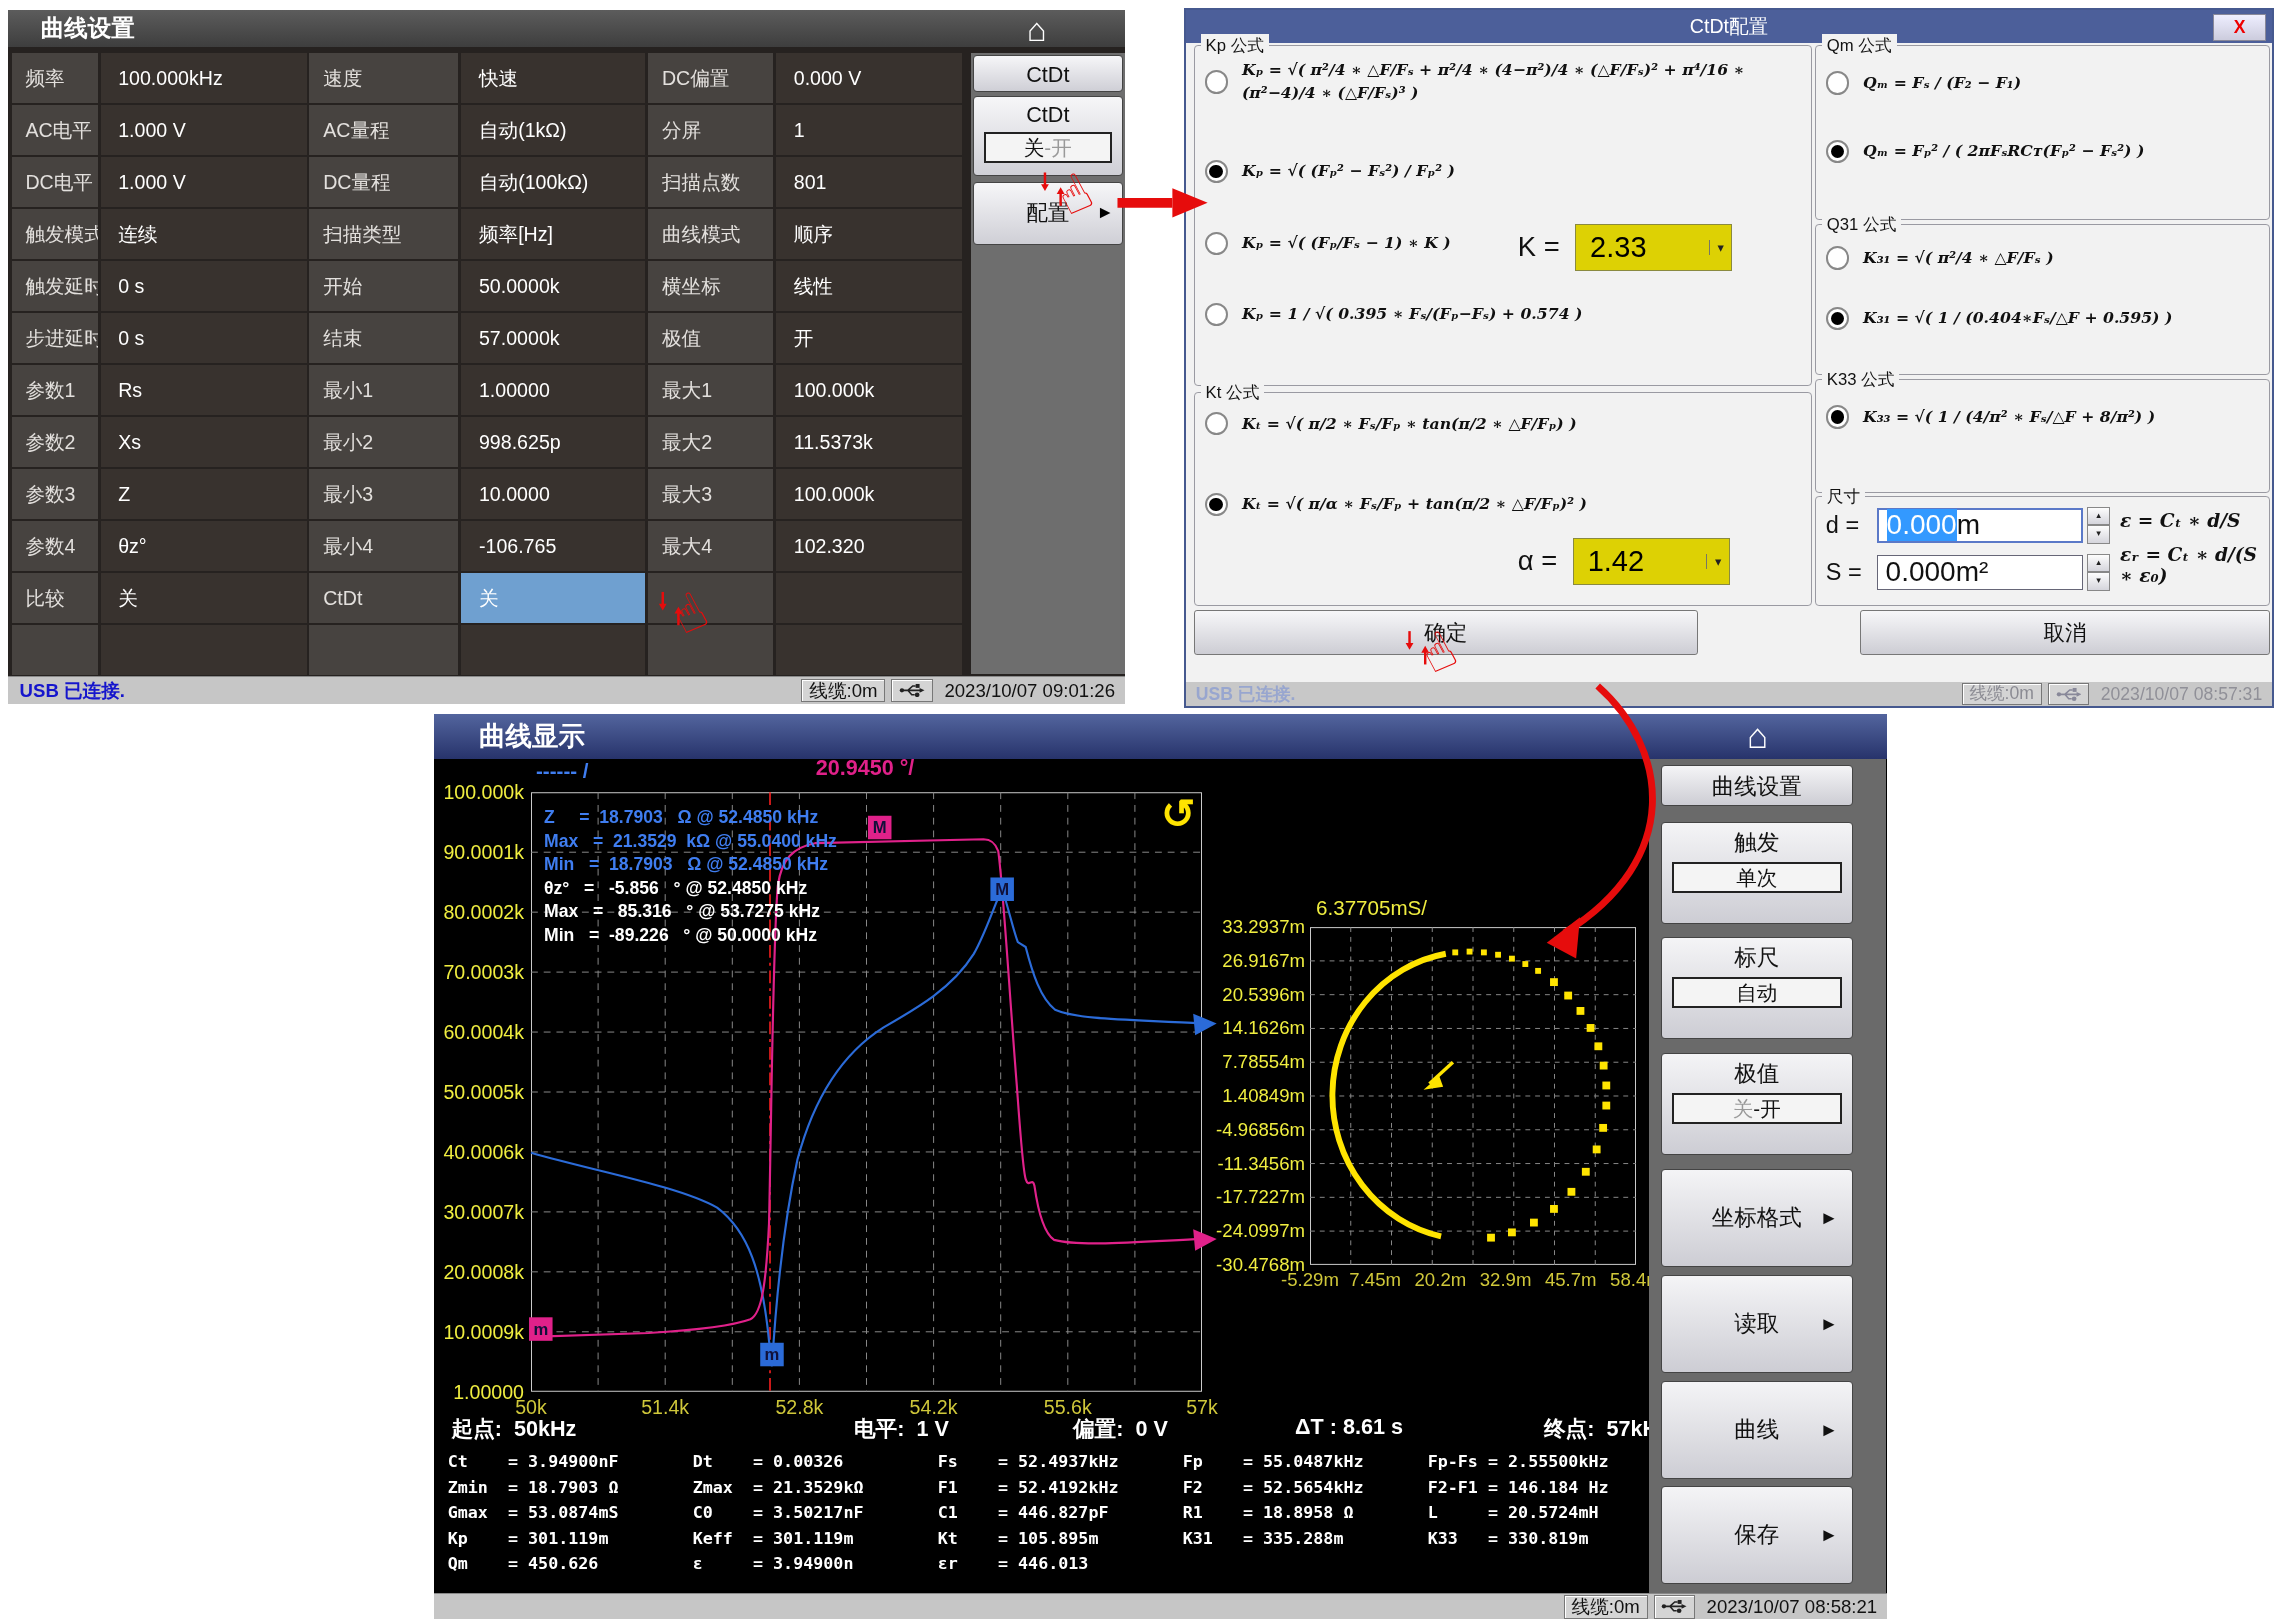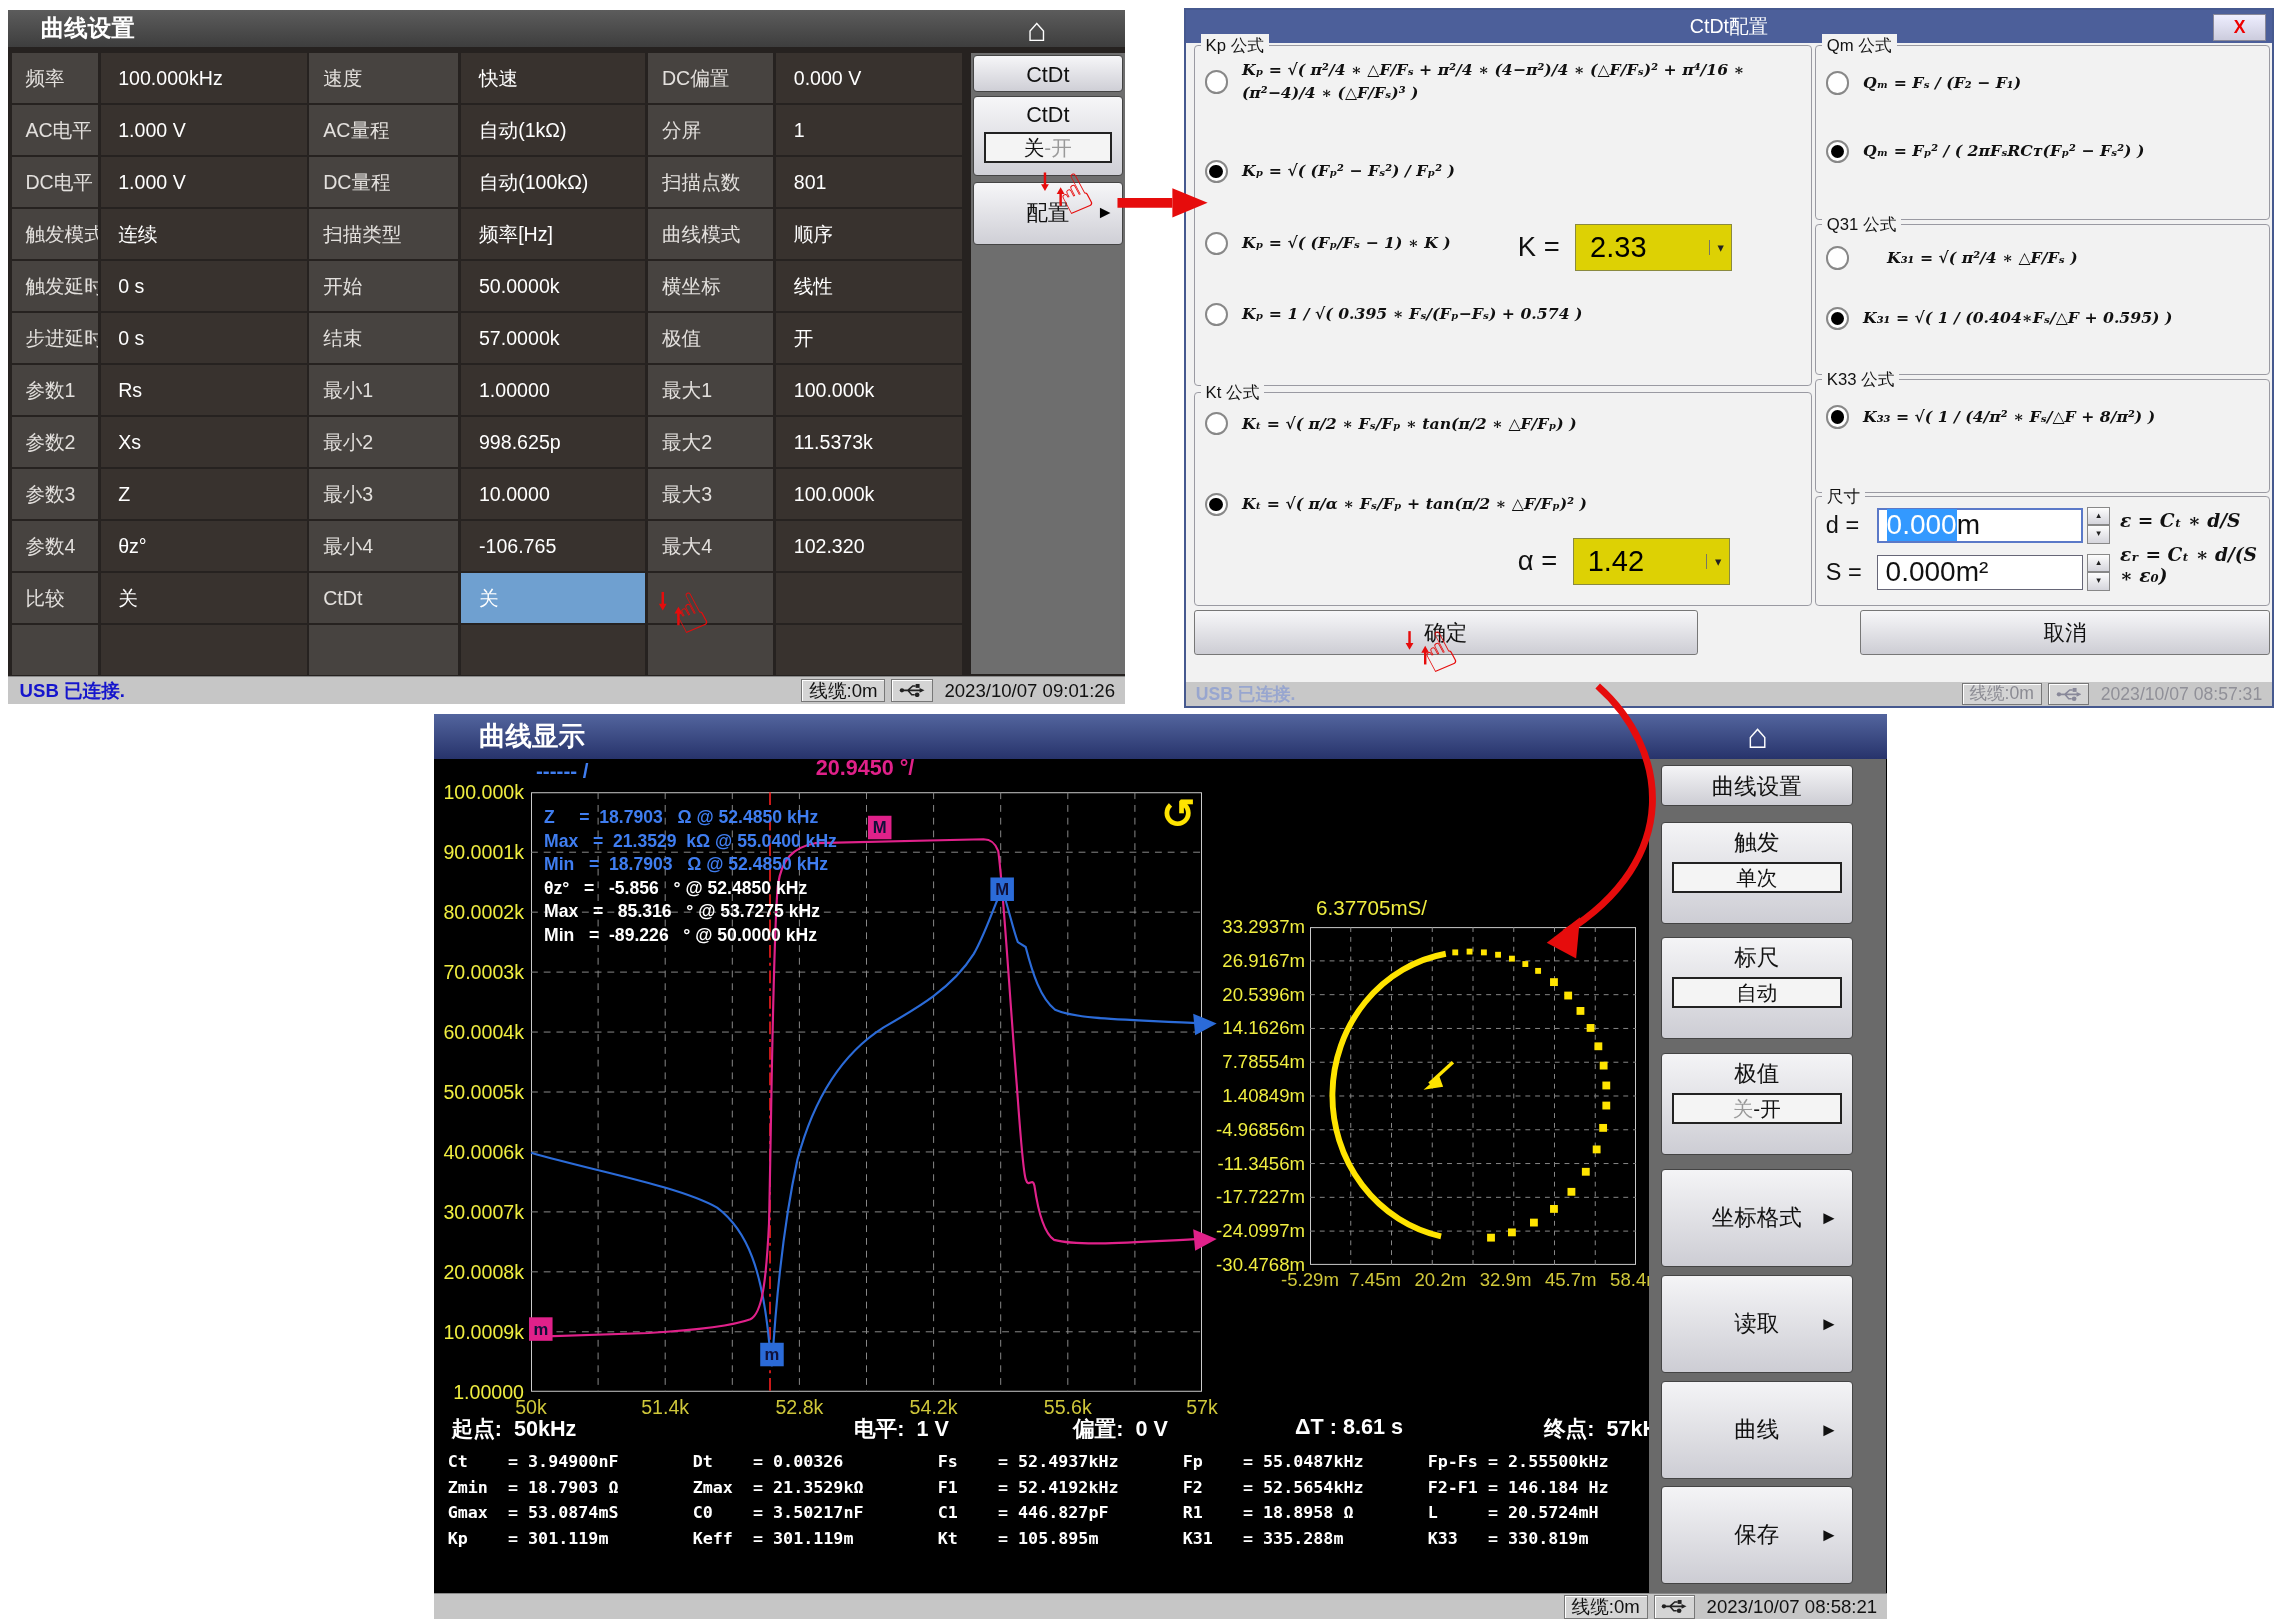--- a/index.html
+++ b/index.html
@@ -337,21 +337,21 @@
           <span class="formula">Qₘ = Fₚ² / ( 2πFₛRCᴛ(Fₚ² − Fₛ²) )</span>
         </div>
 
     </div>
   </div>
 
   <div id="grp-q31" class="grp rcol" style="left:629px;top:214px;width:453px;height:149px;">
     <span class="legend">Q31 公式</span>
     <div class="opts" style="position:relative;height:100%;">
 
-        <div class="opt q31-opt" style="top: 21.6px; gap: 24px;">
+        <div class="opt q31-opt" style="top: 21.6px;">
           <span class="radio"></span>
           <span class="formula">K₃₁ = √( π²/4 ∗ △F/Fₛ )</span>
         </div>
 
         <div class="opt q31-opt" style="top: 82px;">
           <span class="radio sel"></span>
           <span class="formula">K₃₁ = √( 1 / (0.404∗Fₛ/△F + 0.595) )</span>
         </div>
 
     </div>
@@ -590,20 +590,27 @@
       </div>
 
       <div class="rrow">
         <span class="rcell">Kp    = 301.119m</span>
         <span class="rcell">Keff  = 301.119m</span>
         <span class="rcell">Kt    = 105.895m</span>
         <span class="rcell">K31   = 335.288m</span>
         <span class="rcell">K33   = 330.819m</span>
       </div>
 
+      <div class="rrow">
+        <span class="rcell">Qm    = 450.626</span>
+        <span class="rcell">ε     = 3.94900n</span>
+        <span class="rcell">εr    = 446.013</span>
+        <span class="rcell"></span>
+        <span class="rcell"></span>
+      </div>
 
   </div>
 
   <div id="menucol">
     <div class="mbtn" style="top:5.9px;height:41px;line-height:41px;">曲线设置</div>
     <div class="mbtn" style="top:63px;height:102px;">
       <div class="lab">触发</div>
       <div class="minibox"><span class="on">单次</span></div>
     </div>
     <div class="mbtn" style="top:178px;height:102px;">

